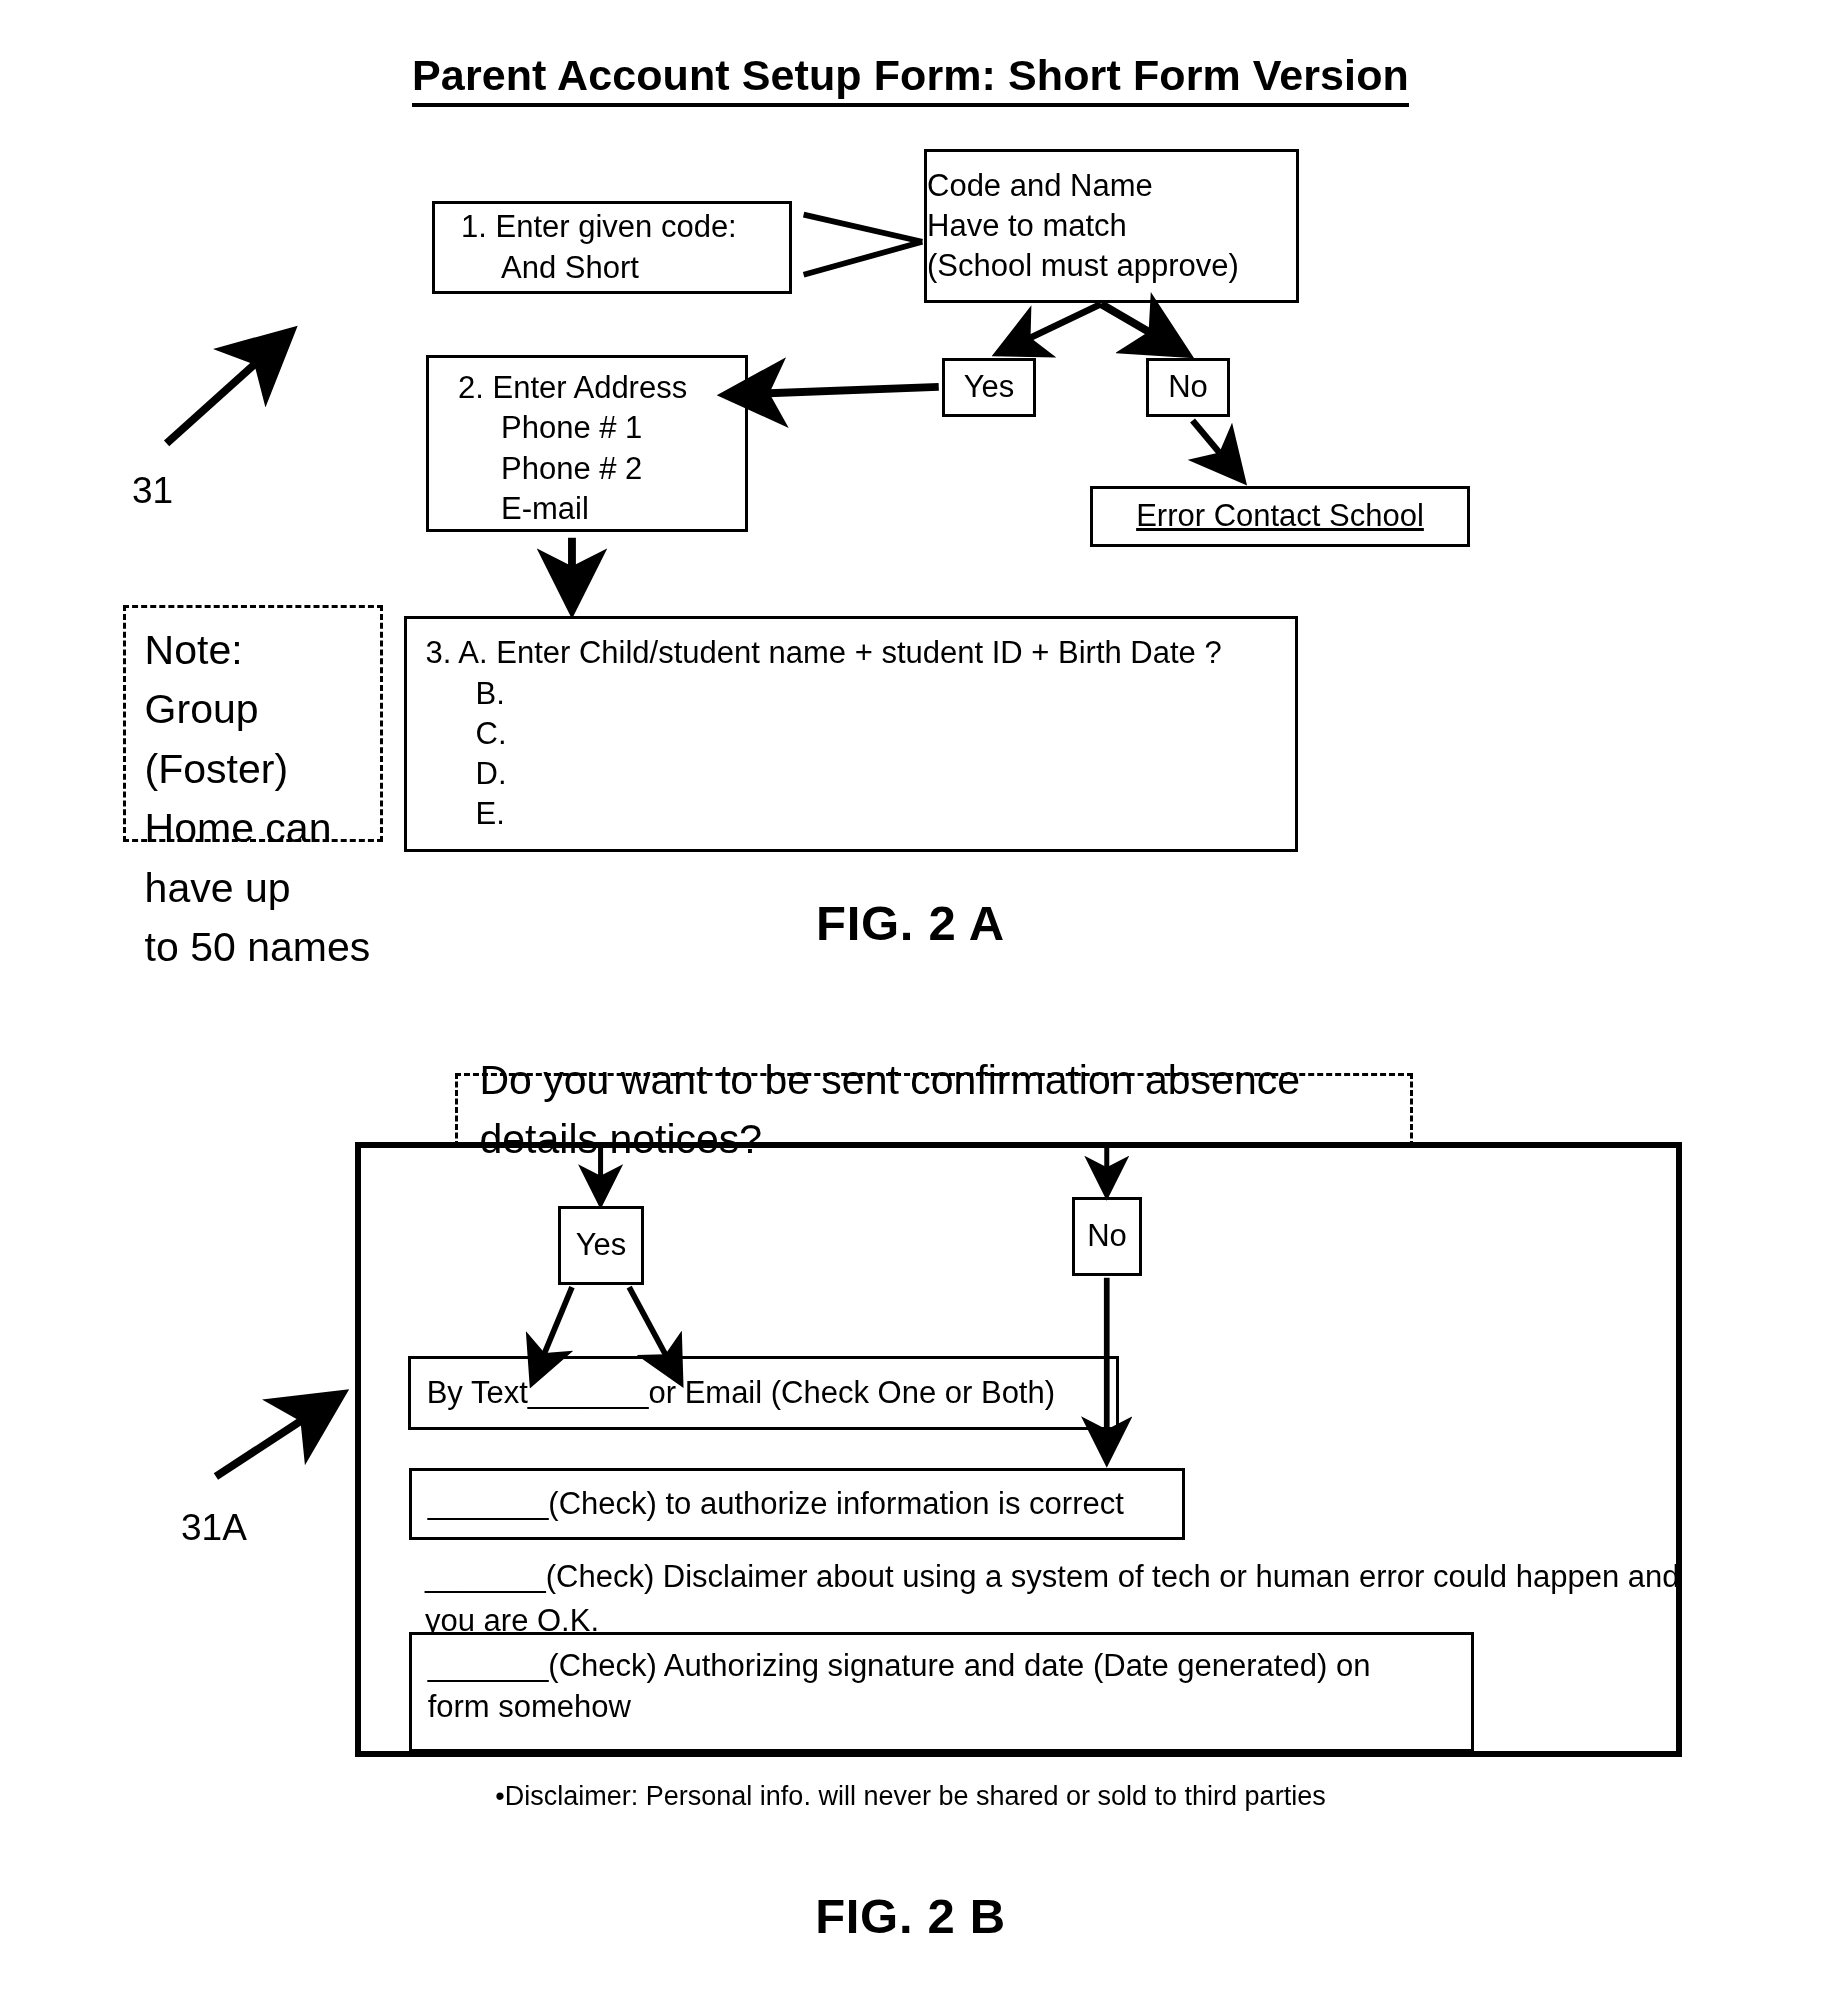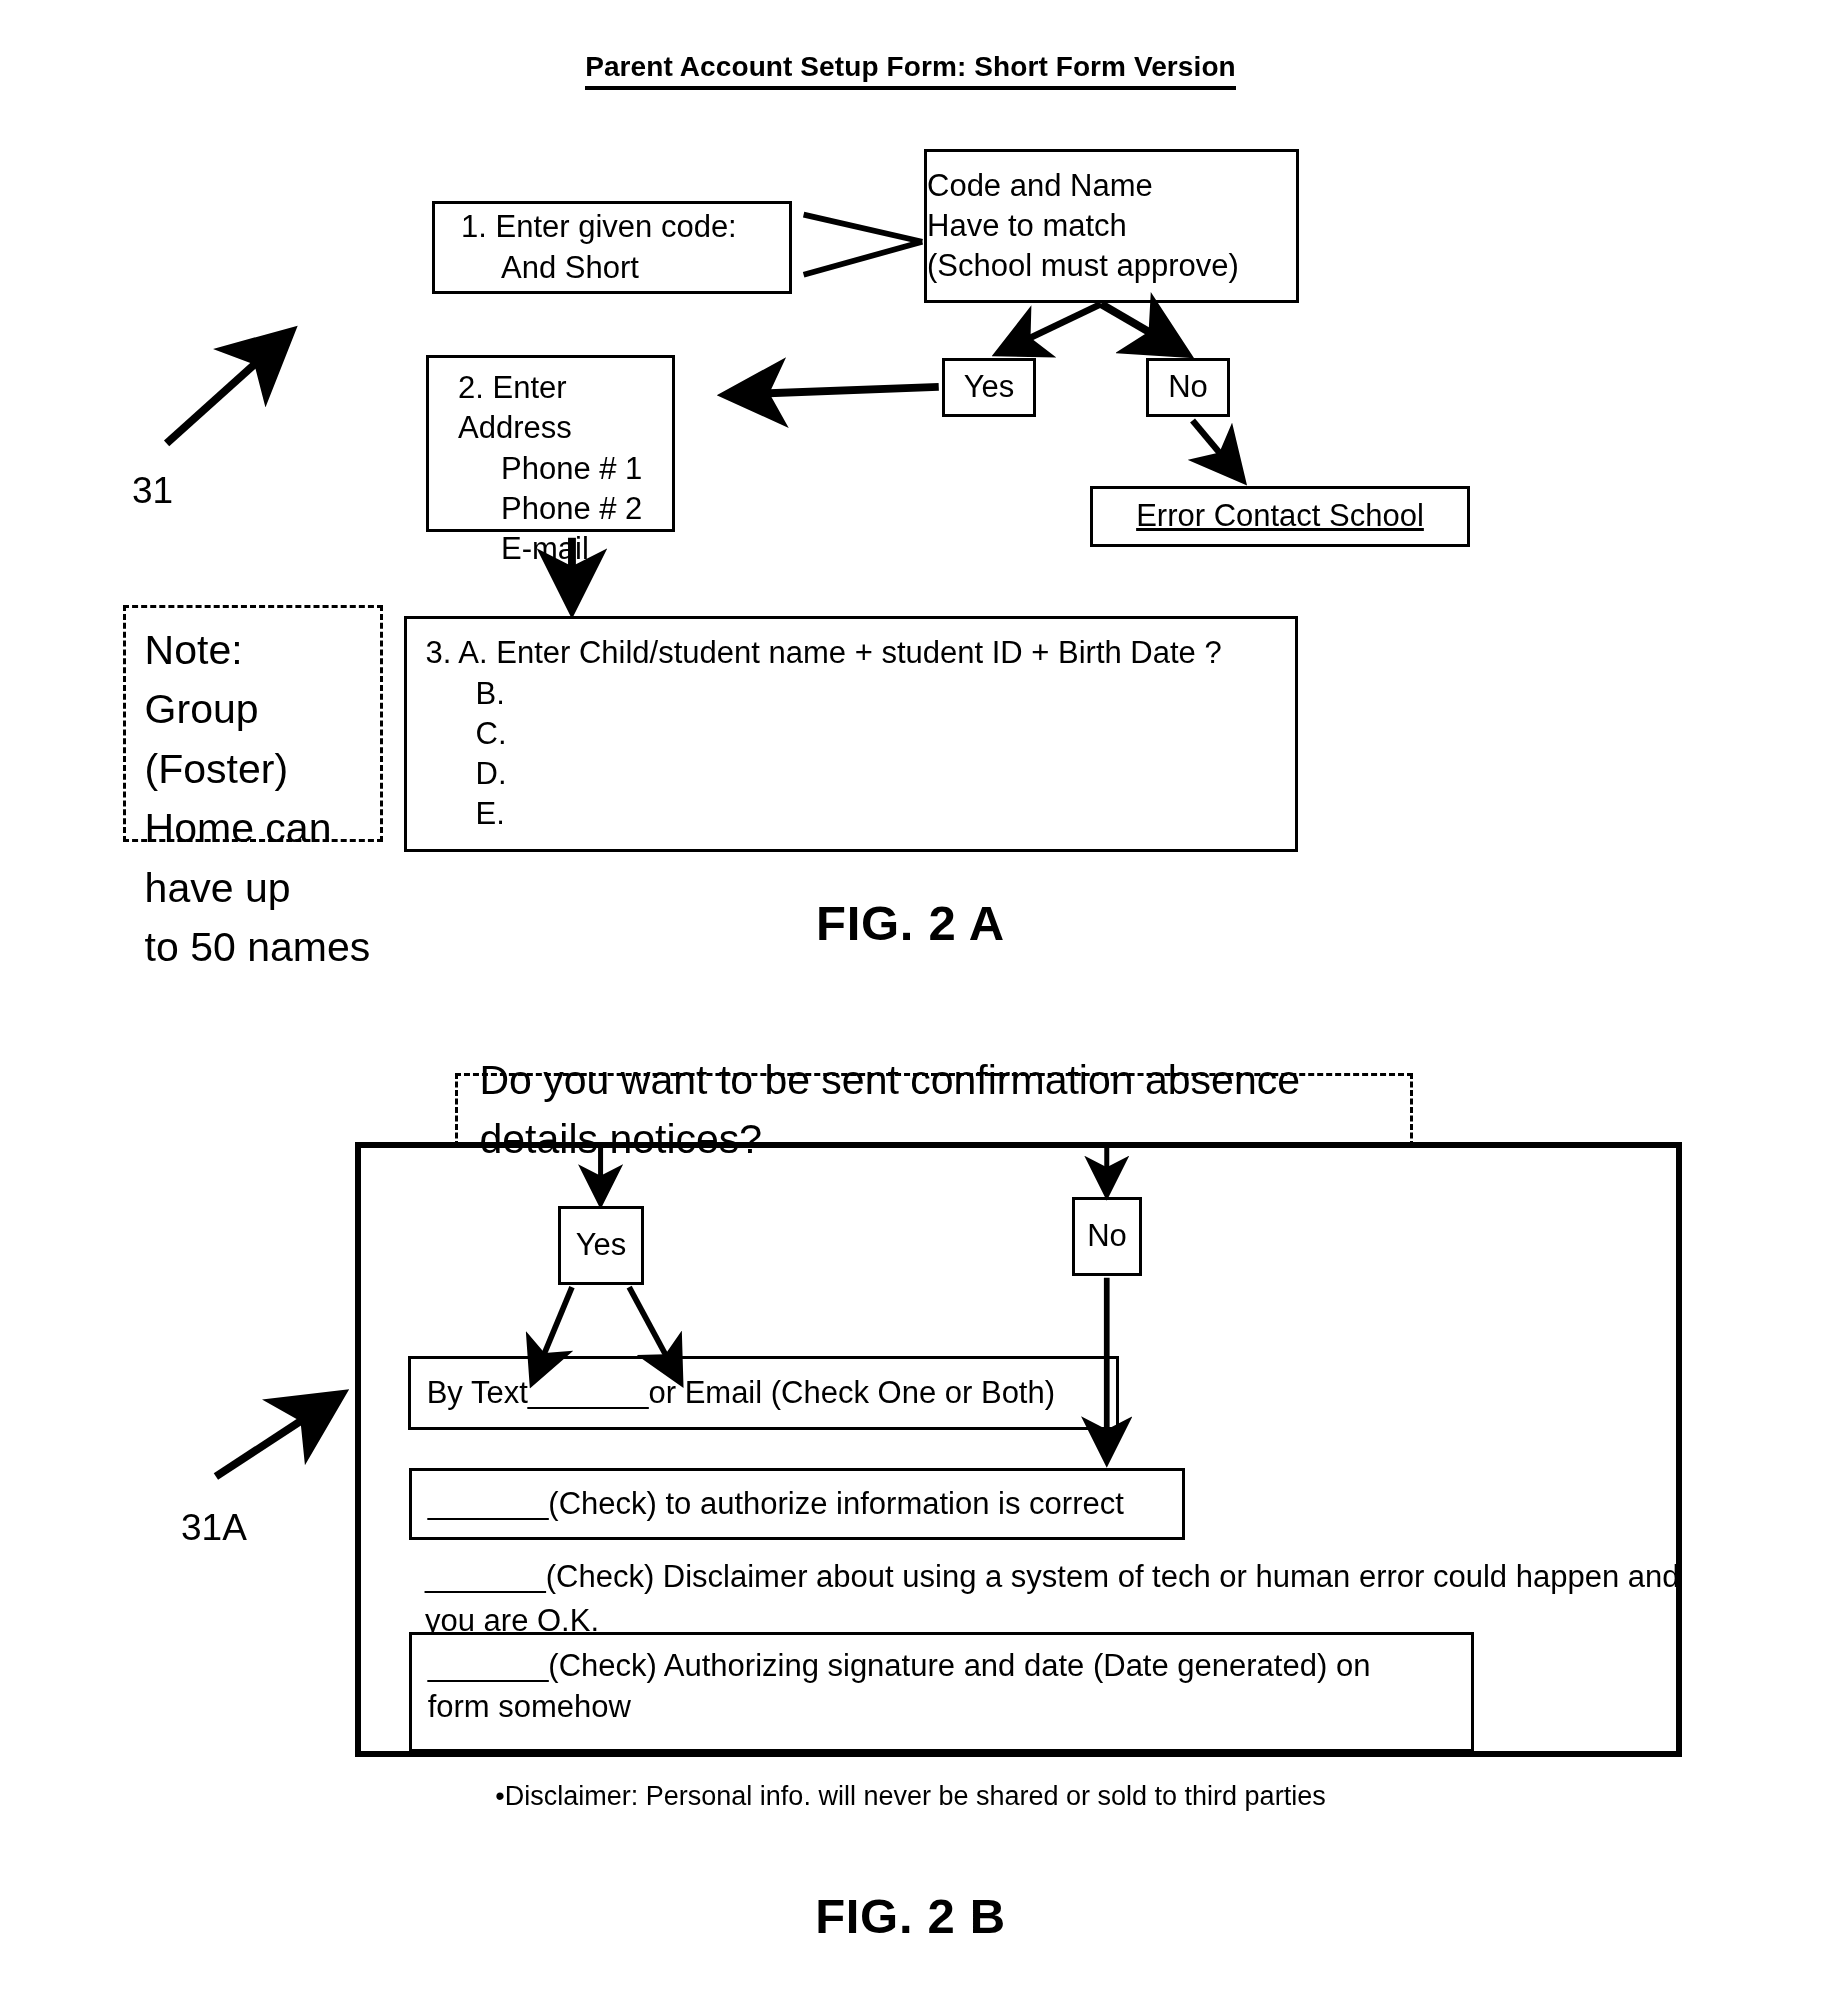--- a/index.html
+++ b/index.html
@@ -21,21 +21,21 @@
 
   
   .abs { position: absolute; box-sizing: border-box; }
 
   
   .doc-title {
     top: 51px;
     left: 0;
     width: 1821px;
     text-align: center;
-    font-size: 28px;
+    font-size: 43px;
     font-weight: bold;
     letter-spacing: 0.1px;
   }
   .doc-title span {
     display: inline-block;
     border-bottom: 4.3px solid #000;
     padding-bottom: 2.9px;
   }
 
   
@@ -76,21 +76,21 @@
   #box-step1 { left: 432px; top: 201px; width: 360px; height: 93px; padding-left: 26px; }
   #box-step1 .l1 { }
   #box-step1 .l2 { padding-left: 40px; }
 
   #box-match { left: 924px; top: 149px; width: 375px; height: 154px; }
   #box-match .inner { text-align: left; width: 100%; }
 
   #box-yes-a { left: 942px; top: 358px; width: 94px; height: 59px; }
   #box-no-a  { left: 1146px; top: 358px; width: 84px; height: 59px; }
 
-  #box-step2 { left: 426px; top: 355px; width: 249px; height: 177px; padding-left: 29px; padding-top: 10px; }
+  #box-step2 { left: 426px; top: 355px; width: 322px; height: 177px; padding-left: 29px; padding-top: 10px; }
   #box-step2 .l1 { }
   #box-step2 .ln { padding-left: 43px; }
 
   #box-error { left: 1090px; top: 486px; width: 380px; height: 61px; text-decoration: underline; }
 
   #box-note { left: 123px; top: 605px; width: 260px; height: 237px; padding: 13px 0 0 18.6px; }
 
   #box-step3 { left: 404px; top: 616px; width: 894px; height: 236px; padding: 14.3px 0 0 18.6px; }
   #box-step3 .sub { padding-left: 50px; }
 

